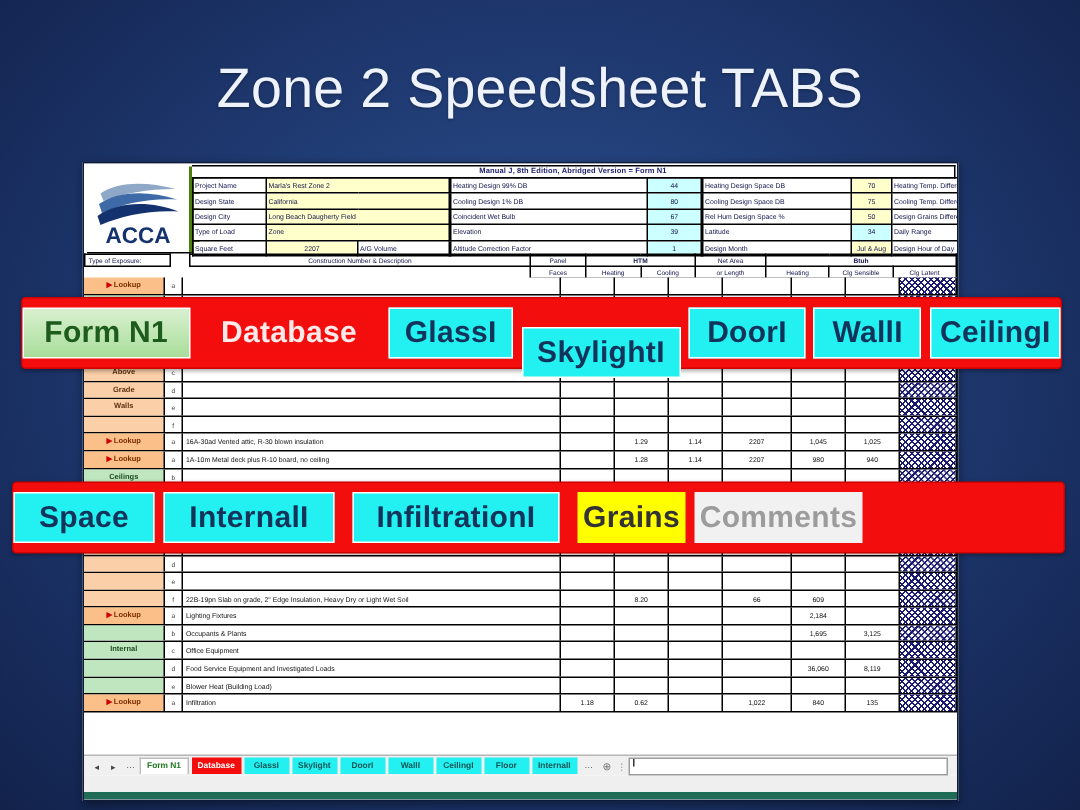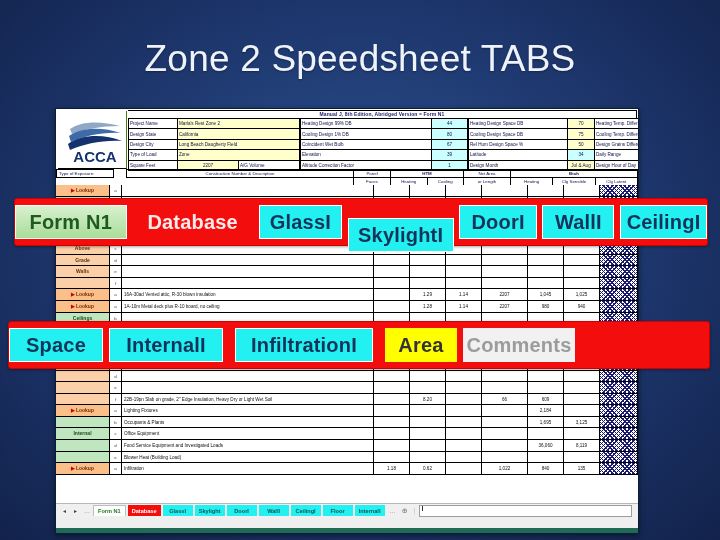--- a/index.html
+++ b/index.html
@@ -24,22 +24,22 @@
     position:absolute;left:55px;top:108px;width:582px;height:424px;
     background:#ffffff;border:1px solid #0b1b38;
     box-shadow:0 2px 6px rgba(0,0,0,.45);
     overflow:hidden;font-size:4.6px;color:#111;
   }
 
   
   .hdr{position:absolute;left:0;top:0;width:582px;height:68px;background:#fff;}
   .logo{
     position:absolute;left:2px;top:2px;width:68px;height:57px;
-    border-right:1px solid #4d7c0f;border-bottom:1px solid #000;
-    display:flex;align-items:center;justify-content:flex-end;
+    border-right:7px solid #4d7c0f;border-bottom:1px solid #000;
+    display:flex;align-items:center;justify-content:center;
   }
   .logo svg{display:block;}
   .manual-title{
     position:absolute;left:72px;top:1px;width:508px;height:7px;
     border:1px solid #000;border-left:none;background:#fff;
     text-align:center;font-size:5px;font-weight:bold;color:#1a1a6e;
     letter-spacing:.1px;line-height:7px;overflow:hidden;
   }
   table.ft{border-collapse:collapse;table-layout:fixed;font-size:4.6px;}
   table.ft td{border:1px solid #000;padding:0 1px;height:9.4px;overflow:hidden;white-space:nowrap;line-height:9px;}
@@ -603,18 +603,18 @@
 
   <div class="callout row2" id="callout2">
       <div class="ctab cyan" style="width: 94px;">Space</div>
       <div class="sp"></div>
       <div class="ctab cyan" style="width: 114px;">InternalI</div>
       <div class="sp"></div>
       <div class="sp"></div>
       <div class="ctab cyan" style="width: 138px;">InfiltrationI</div>
       <div class="sp"></div>
       <div class="sp"></div>
-      <div class="ctab yellow" style="width: 72px;">Area</div>
+      <div class="ctab yellow" style="width: 72px;">Grains</div>
       <div class="sp"></div>
       <div class="ctab gray" style="width: 112px;">Comments</div>
     </div>
 
 </div>
 
 </body></html>

